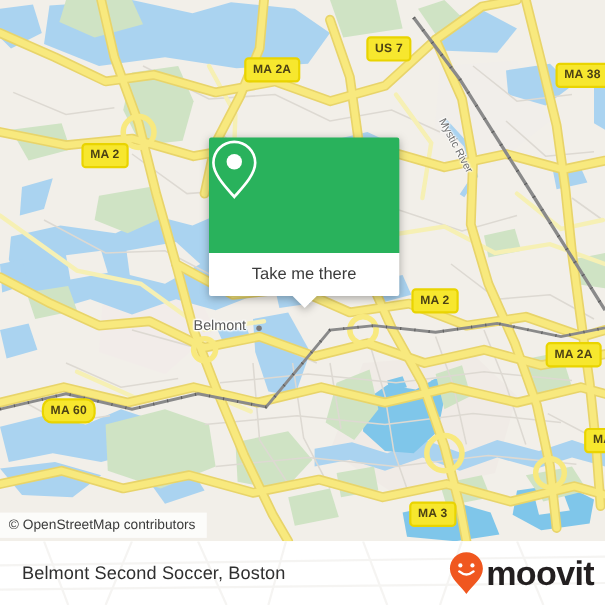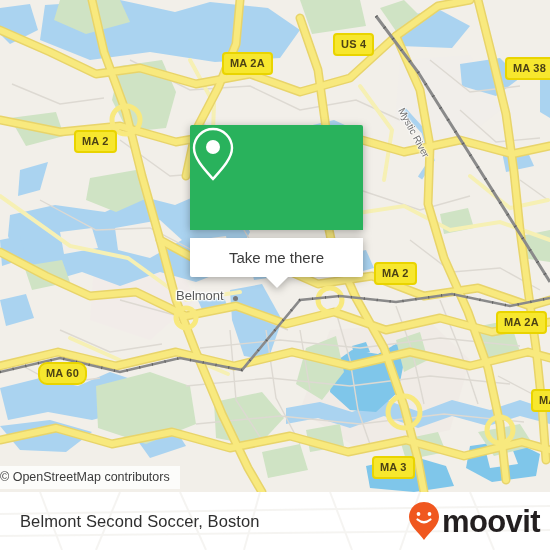--- a/index.html
+++ b/index.html
@@ -65,38 +65,37 @@
   .popup-top{
     height:105px;
     background:#29b25c;
     border-radius:2px 2px 0 0;
     display:flex;align-items:center;justify-content:center;
   }
   .popup-bottom{
     height:39px;background:#fff;border-radius:0 0 2px 2px;
     display:flex;align-items:center;justify-content:center;
     position:relative;
-    margin-top:8px;
   }
   .popup-bottom span{
     font-size:15px;color:#3b3b3b;font-family:"Liberation Sans", sans-serif;
   }
   .popup-tail{
     position:absolute;left:50%;bottom:-11px;margin-left:-11px;
     width:0;height:0;
     border-left:11px solid transparent;
     border-right:11px solid transparent;
     border-top:11px solid #ffffff;
   }
 
   
   .attrib{
     position:absolute;left:0;top:466px;
     background:rgba(255,255,255,.78);
-    padding:4px 10px 5px 0;
+    padding:4px 10px 5px 8px;
     font-size:12.5px;color:#3c3c3c;
     font-family:"Liberation Sans", sans-serif;
     white-space:nowrap;
   }
 
   
   .footer{
     position:absolute;left:0;top:492px;width:550px;height:58px;
     background:#ffffff;
     display:flex;align-items:center;justify-content:space-between;
@@ -273,21 +272,21 @@
         </g>
       </g>
     </svg>
 
     <div class="place-label" style="left:176px;top:288px;">Belmont</div>
     <div class="place-dot" style="left:233px;top:296px;"></div>
 
     <div class="river-label" style="left:406px;top:106px;transform:rotate(62deg);">Mystic River</div>
 
     <div class="shield" style="left:222px;top:52px;">MA 2A</div>
-    <div class="shield" style="left:333px;top:33px;">US 4</div>
+    <div class="shield" style="left:333px;top:33px;">US 7</div>
     <div class="shield" style="left:505px;top:57px;">MA 38</div>
     <div class="shield" style="left:74px;top:130px;">MA 2</div>
     <div class="shield" style="left:374px;top:262px;">MA 2</div>
     <div class="shield" style="left:496px;top:311px;">MA 2A</div>
     <div class="shield" style="left:38px;top:362px;border-radius:9px;">MA 60</div>
     <div class="shield" style="left:531px;top:389px;">MA</div>
     <div class="shield" style="left:372px;top:456px;">MA 3</div>
 
     <div class="popup">
       <div class="popup-top">

